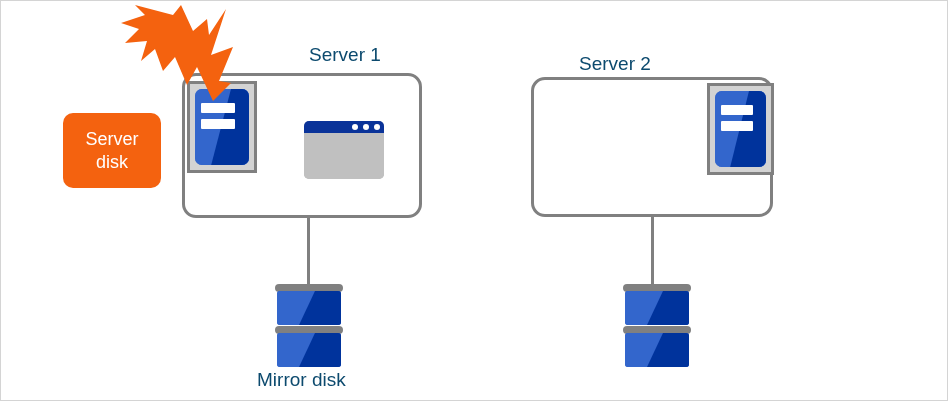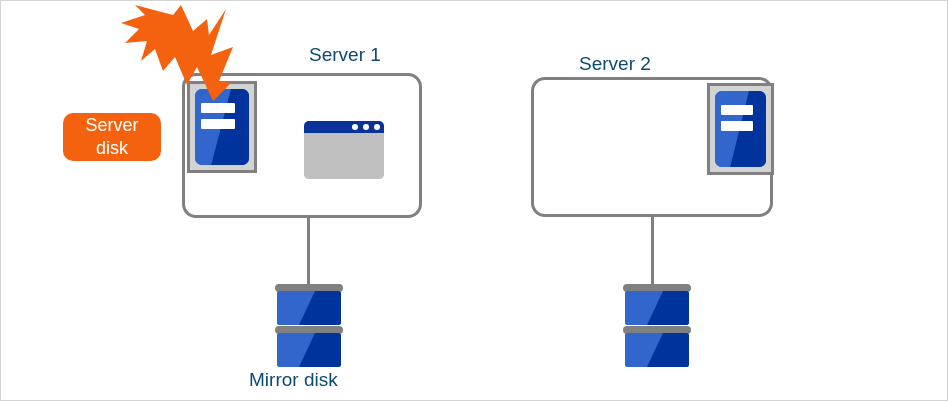--- a/index.html
+++ b/index.html
@@ -26,21 +26,21 @@
     position: absolute;
     color: #0c4a6e;
     font-size: 19px;
     line-height: 22px;
     white-space: pre;
     font-family: "Liberation Sans", sans-serif;
   }
   .label-server1 { left: 308px; top: 43px; }
   .label-server2 { left: 578px; top: 43px; margin-top: 9px; }
   .label-appa    { left: 285px; top: 94px; font-size: 18px; }
-  .label-mirror  { left: 248px; top: 368px; }
+  .label-mirror  { left: 256px; top: 368px; }
 
   
   .server-box {
     position: absolute;
     border: 3px solid #808080;
     border-radius: 14px;
     background: #ffffff;
     box-sizing: border-box;
   }
   .server1-box { left: 181px; top: 72px; width: 240px; height: 145px; }
@@ -165,21 +165,21 @@
     width: 122px;
     height: 128px;
   }
 
   
   .badge {
     position: absolute;
     left: 62px;
     top: 112px;
     width: 98px;
-    height: 48px;
+    height: 75px;
     background: #f4620f;
     border-radius: 10px;
     color: #ffffff;
     font-size: 18px;
     line-height: 23px;
     display: flex;
     flex-direction: column;
     align-items: center;
     justify-content: center;
     box-sizing: border-box;

